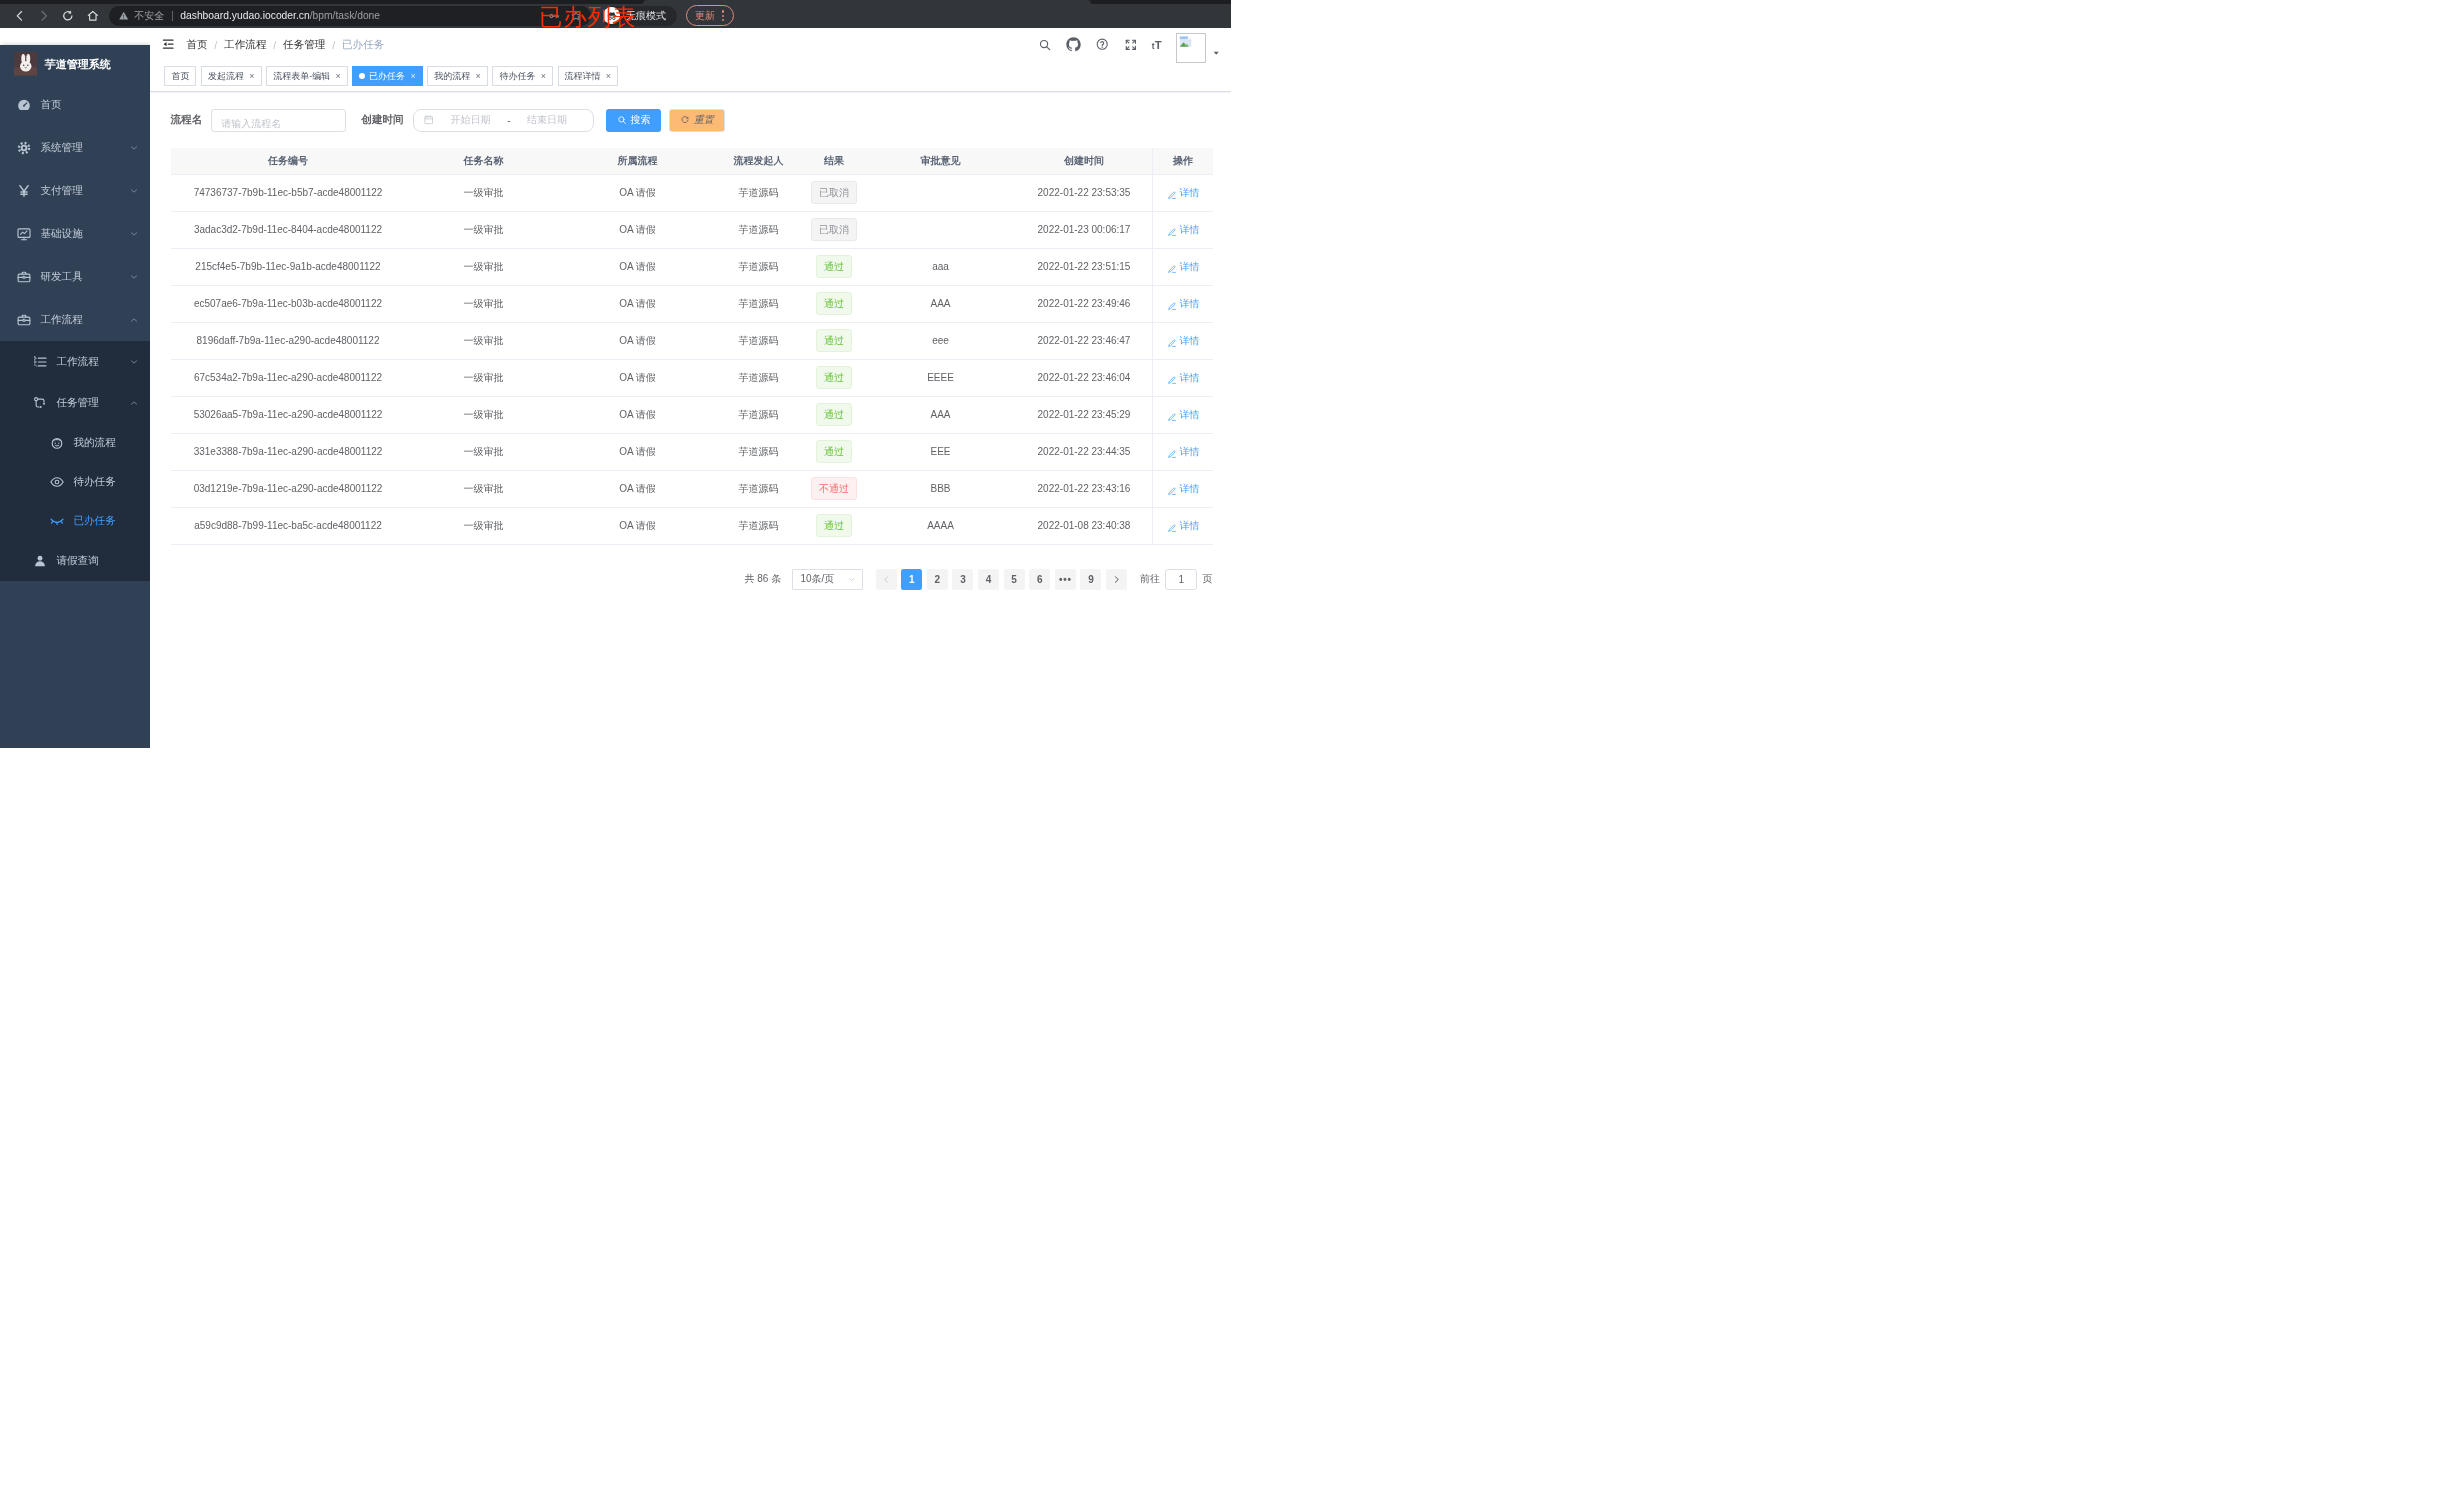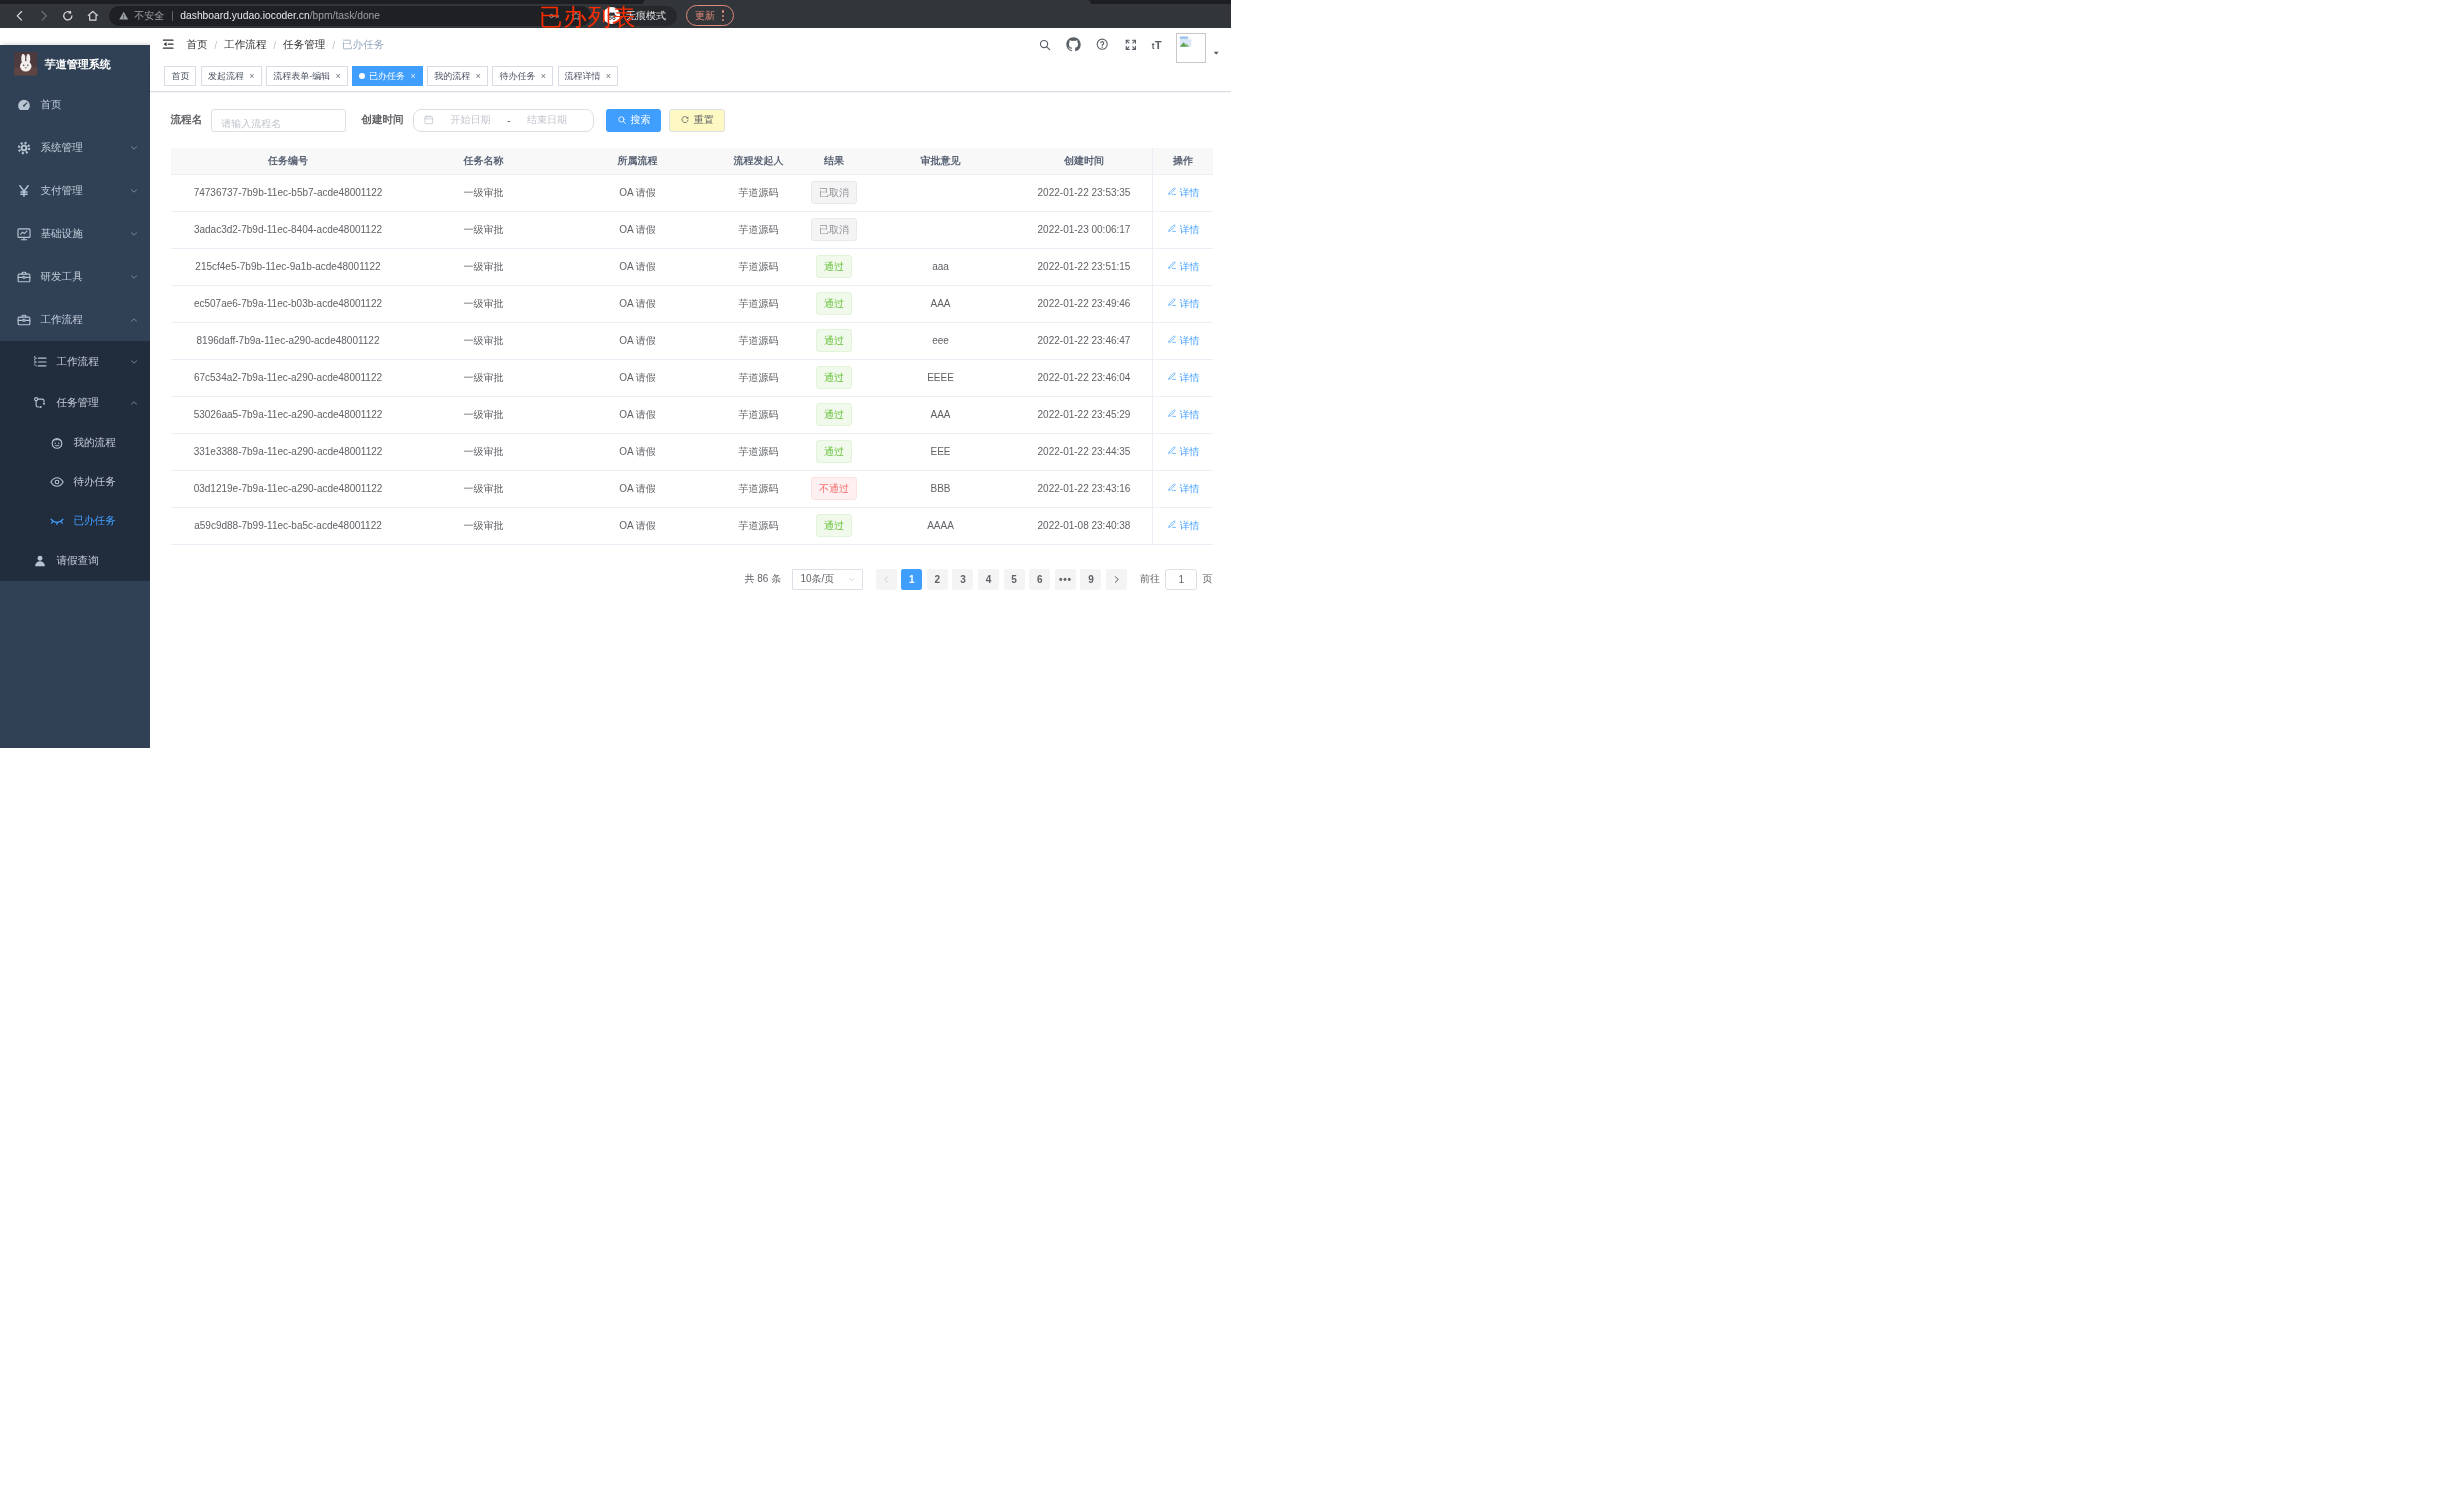--- a/index.html
+++ b/index.html
@@ -78,35 +78,35 @@
   .filters{display:flex;align-items:center;font-size:10.6px;color:#606266;}
   .f-label{font-weight:700;margin-right:9px;white-space:nowrap;}
   .inp{height:23px;box-sizing:border-box;border:0.8px solid #dcdfe6;border-radius:3px;display:flex;align-items:center;padding:0 9px;font-size:10px;color:#c0c4cc;background:#fff;cursor:text;}
   .inp-name{width:135px;align-items:flex-end;}
   .inp-date{width:181px;justify-content:space-between;margin-left:0;color:#c0c4cc;border-radius:8px;}
   .inp-date .cal{width:11.4px;height:11.4px;color:#c0c4cc;}
   .gap20{width:15px;}  .gap16{width:12px;}  .gap10{width:7.6px;}
   .btn{height:23px;box-sizing:border-box;border-radius:3px;display:flex;align-items:center;gap:3.8px;padding:0 10px;font-size:10px;cursor:pointer;border:0.8px solid transparent;}
   .btn .ic{width:10px;height:10px;}
   .btn-primary{background:#409eff;color:#fff;}
-  .btn-plain{background:#fef9c3;color:#606266;border-color:#dcdfe6;}
+  .btn-plain{background:#fdba74;color:#606266;border-color:#dcdfe6;font-style:italic;}
 
   
   .tbl{width:1042px;margin-top:16px;font-size:10px;color:#606266;}
   .thead{display:flex;background:#f8f8f9;height:26px;align-items:center;color:#5a6474;font-weight:700;border-bottom:0.8px solid #ebeef5;}
   .trow{display:flex;height:36px;align-items:center;border-bottom:0.8px solid #ebeef5;background:#fff;}
   .cell{box-sizing:border-box;text-align:center;overflow:hidden;white-space:nowrap;flex:0 0 auto;}
   .c0{width:235px;} .c1{width:156px;} .c2{width:152px;} .c3{width:90px;}
   .c4{width:61px;} .c5{width:152px;} .c6{width:135px;} 
   .c7{width:62px;border-left:0.8px solid #ebeef5;align-self:stretch;display:flex;align-items:center;justify-content:center;}
   .tag{display:inline-block;height:23px;line-height:21px;box-sizing:border-box;padding:0 6.8px;border-radius:3px;border:0.8px solid;font-size:10px;}
   .tag.info{background:#f4f4f5;border-color:#e9e9eb;color:#909399;}
   .tag.success{background:#f0f9eb;border-color:#e1f3d8;color:#67c23a;}
   .tag.danger{background:#fef0f0;border-color:#fde2e2;color:#f56c6c;}
-  .detail-link{color:#409eff;display:inline-flex;align-items:flex-start;gap:3px;font-size:10px;cursor:pointer;}
+  .detail-link{color:#409eff;display:inline-flex;align-items:flex-end;gap:3px;font-size:10px;cursor:pointer;}
   .detail-link .ic{width:10px;height:10px;}
 
   
   .pager{width:1042px;display:flex;justify-content:flex-end;align-items:center;margin-top:24px;font-size:10px;color:#606266;}
   .p-total{margin-right:10.6px;font-weight:400;}
   .p-size{width:71px;height:21px;box-sizing:border-box;border:0.8px solid #dcdfe6;border-radius:1px;display:flex;align-items:center;justify-content:space-between;padding:0 5.3px 0 7.6px;color:#606266;cursor:pointer;background:#fff;}
   .p-size .ic{width:9px;height:9px;color:#c0c4cc;}
   .p-group{display:flex;align-items:center;margin-left:10.6px;}
   .pbtn{min-width:21px;height:21px;box-sizing:border-box;padding:0 3px;margin:0 2.3px;border-radius:2.3px;background:#f4f4f5;color:#606266;font-weight:700;display:flex;align-items:center;justify-content:center;cursor:pointer;}
   .pbtn.active{background:#409eff;color:#fff;cursor:default;}

